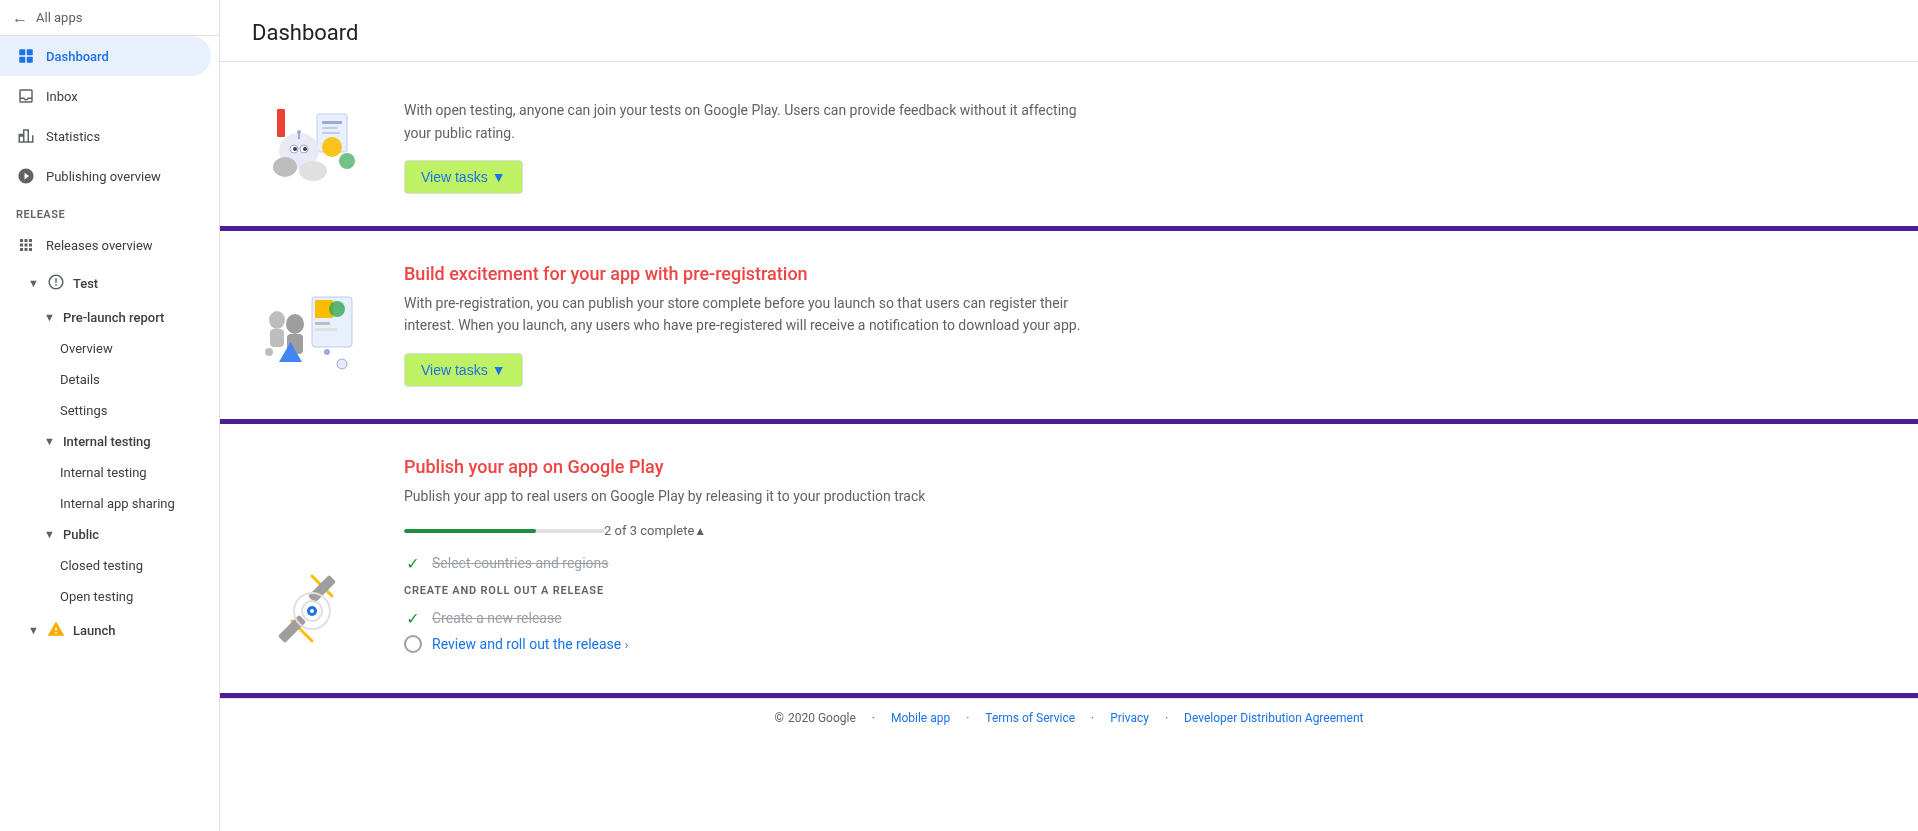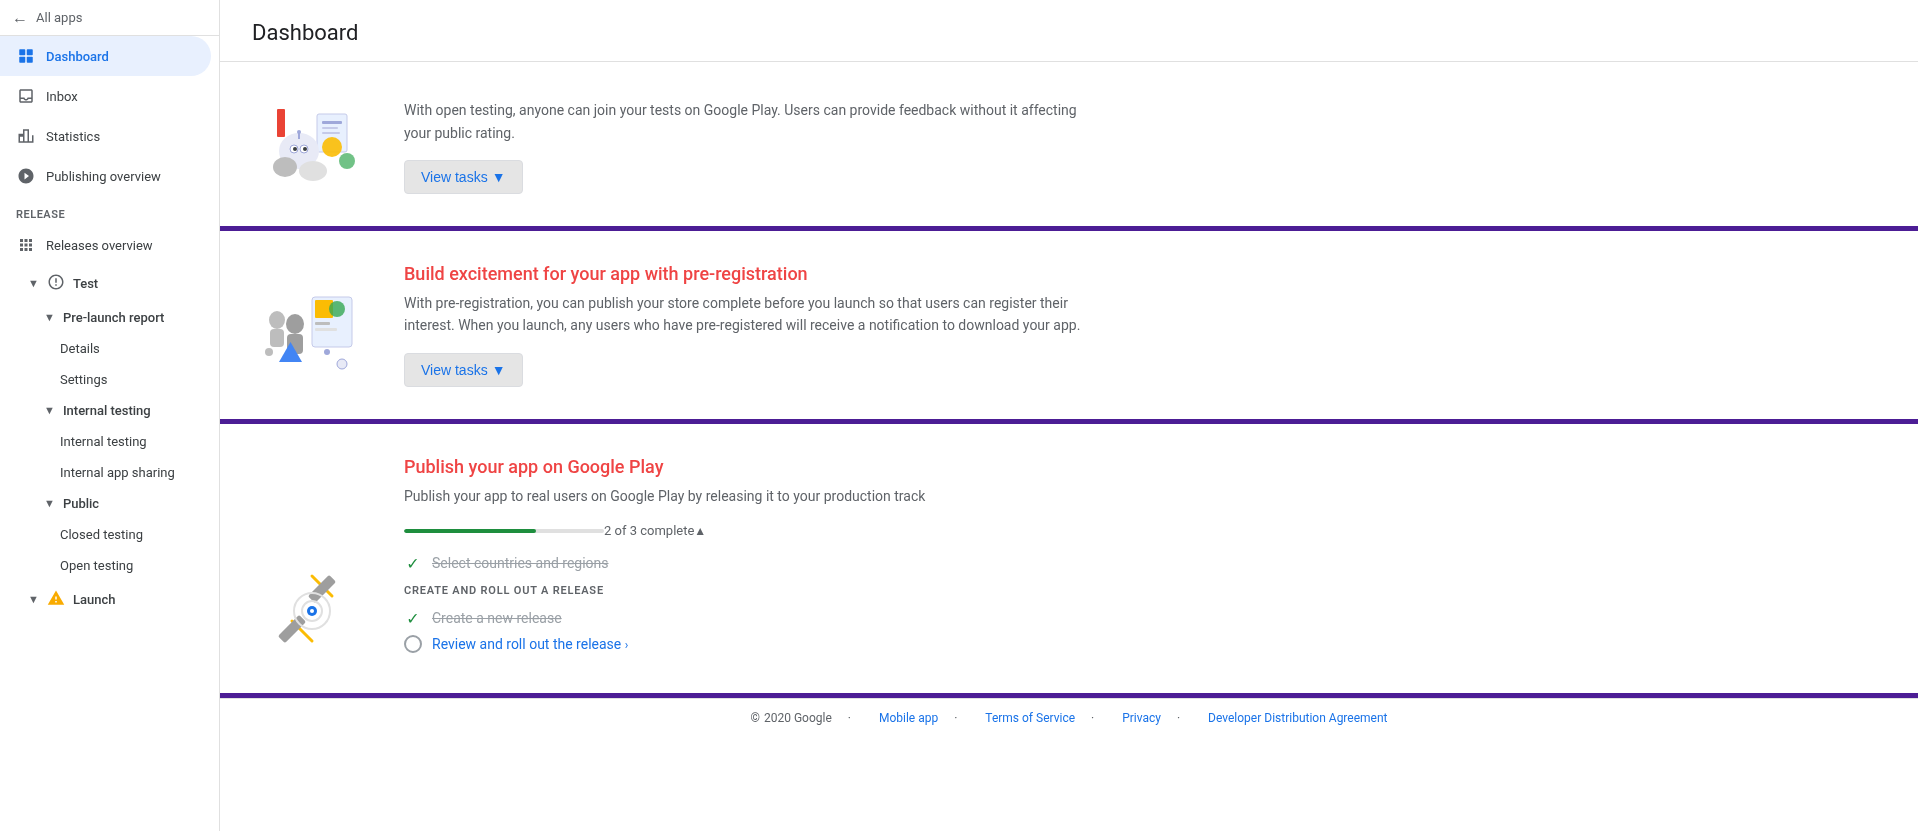--- a/index.html
+++ b/index.html
@@ -140,21 +140,21 @@
     .view-tasks-btn {
       display: inline-flex;
       align-items: center;
       gap: 4px;
       padding: 8px 16px;
       border: 1px solid #dadce0;
       border-radius: 4px;
       font-size: 14px;
       color: #1a73e8;
       cursor: pointer;
-      background: #e5e5e5;
+      background: #bef264;
       font-weight: 500;
     }
 
     
     .progress-container {
       margin: 12px 0 16px;
       display: flex;
       align-items: center;
     }
     .progress-bar-track {
@@ -228,21 +228,21 @@
       background: #fff;
       border-top: 1px solid #e0e0e0;
       padding: 12px 32px;
       font-size: 12px;
       color: #5f6368;
       display: flex;
       align-items: center;
       justify-content: center;
       gap: 16px;
     }
-    .footer a { color: #1a73e8; text-decoration: none; cursor: pointer; margin-left: 12px; }
+    .footer a { color: #1a73e8; text-decoration: none; cursor: pointer; }
     .footer-copyright { display: flex; align-items: center; gap: 4px; }
     .copyright-symbol { font-size: 12px; }
   </style>
 </head>
 <body>
 
 <nav class="sidebar">
   <div class="sidebar-top">
     <span class="back-arrow">←</span>
     <span>All apps</span>
@@ -304,20 +304,23 @@
       <svg viewBox="0 0 24 24" width="18" height="18" fill="#5f6368">
           <path d="M12 2C6.48 2 2 6.48 2 12s4.48 10 10 10 10-4.48 10-10S17.52 2 12 2zm0 18c-4.42 0-8-3.58-8-8s3.58-8 8-8 8 3.58 8 8-3.58 8-8 8zm-1-13h2v6h-2zm0 8h2v2h-2z"></path>
         </svg>
     </span>
     <span>Test</span>
   </div>
 
   <div class="sidebar-group-header sidebar-indent-2">
     <span class="chevron">▼</span>
     <span>Pre-launch report</span>
+  </div>
+  <div class="sidebar-sub-item sidebar-indent-3">
+    <span>Overview</span>
   </div>
   <div class="sidebar-sub-item sidebar-indent-3">
     <span>Details</span>
   </div>
   <div class="sidebar-sub-item sidebar-indent-3">
     <span>Settings</span>
   </div>
 
   <div class="sidebar-group-header sidebar-indent-2">
     <span class="chevron">▼</span>

